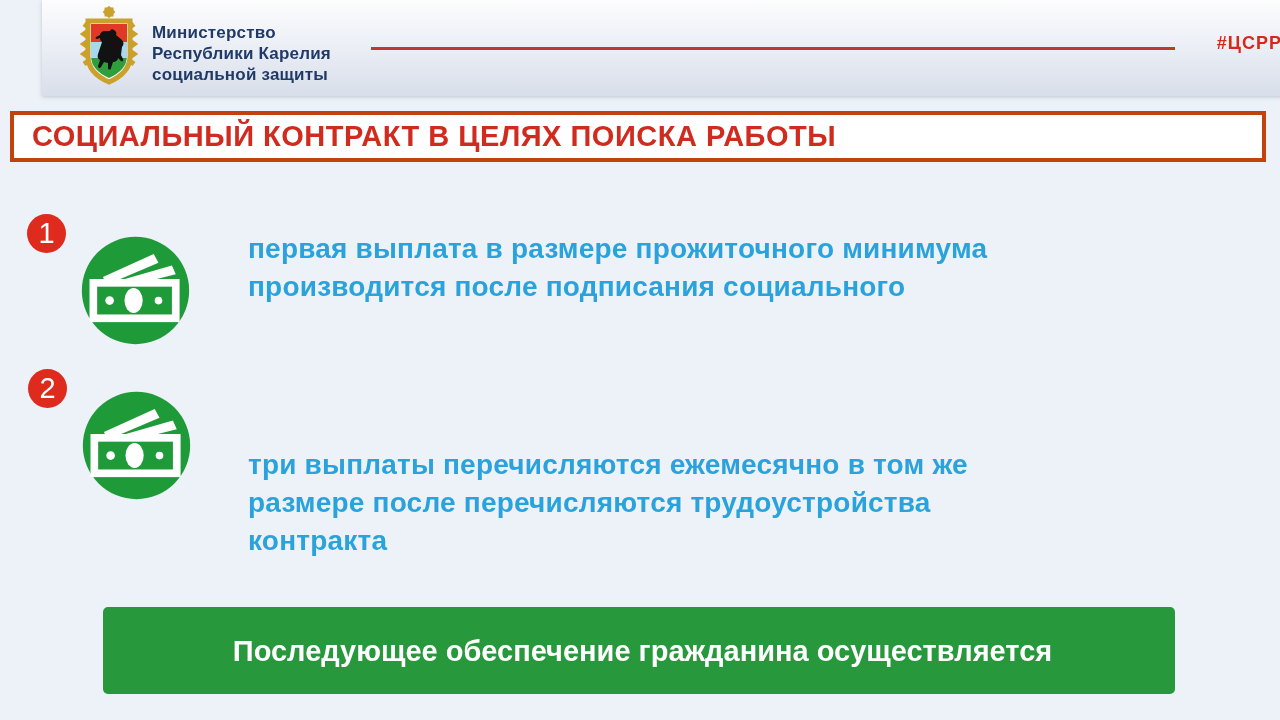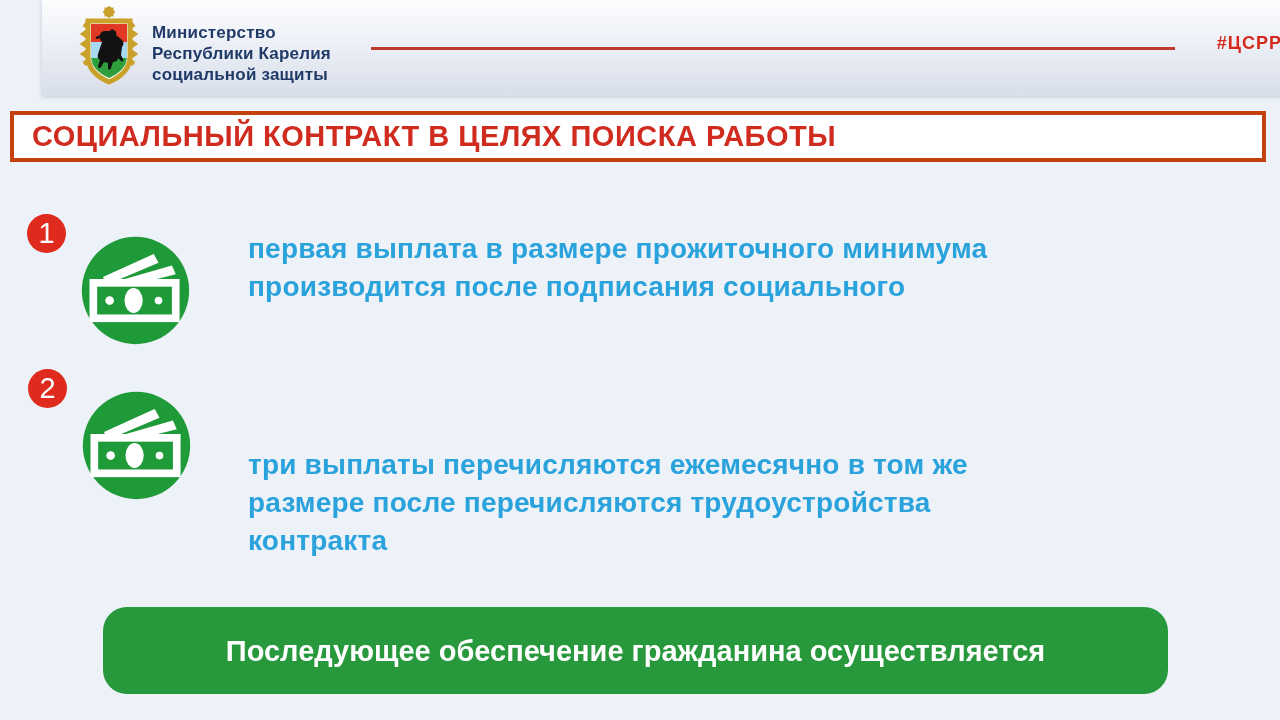--- a/index.html
+++ b/index.html
@@ -50,23 +50,23 @@
   .item-text{
     position:absolute;left:248px;
     color:#2aa2dc;font-size:28px;font-weight:bold;line-height:38px;
     letter-spacing:.2px;
   }
   .text-1{top:230px;}
   .text-2{top:401px;margin-top:45px;}
   
   .footer-box{
     position:absolute;left:103px;top:607px;width:1065px;height:87px;
-    background:#27983b;border-radius:24px;
+    background:#27983b;border-radius:5px;
     display:flex;flex-direction:column;align-items:center;justify-content:center;
-    color:#ffffff;font-size:29px;font-weight:bold;line-height:40px;text-align:center;
+    color:#ffffff;font-size:29px;font-weight:bold;line-height:40px;text-align:center;padding-left:7px;
   }
 </style>
 </head>
 <body>
 
 <div class="slide">
 
   <div class="header">
 
     <svg class="emblem" viewBox="0 0 68 88">

